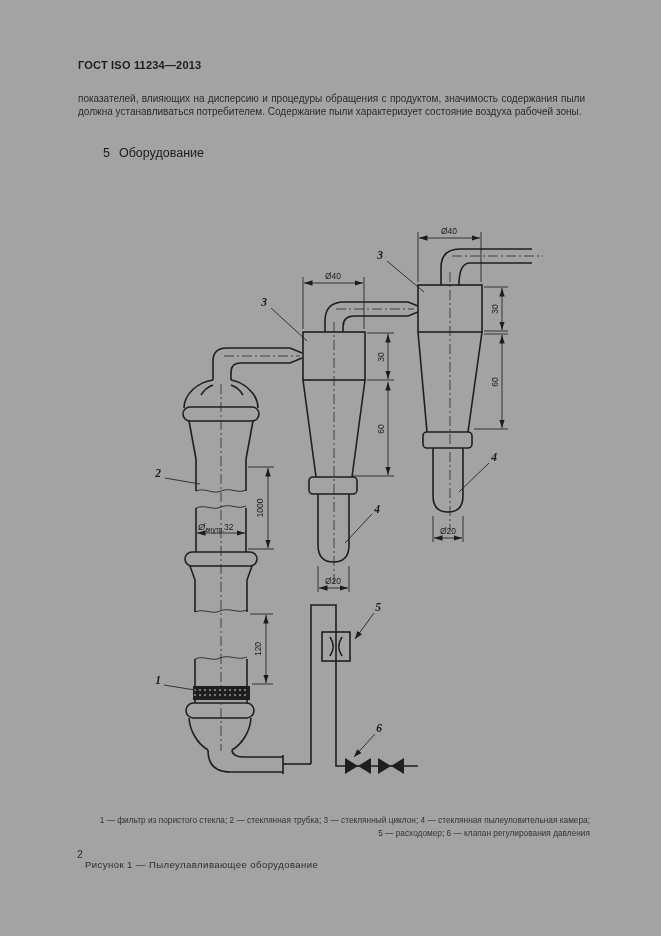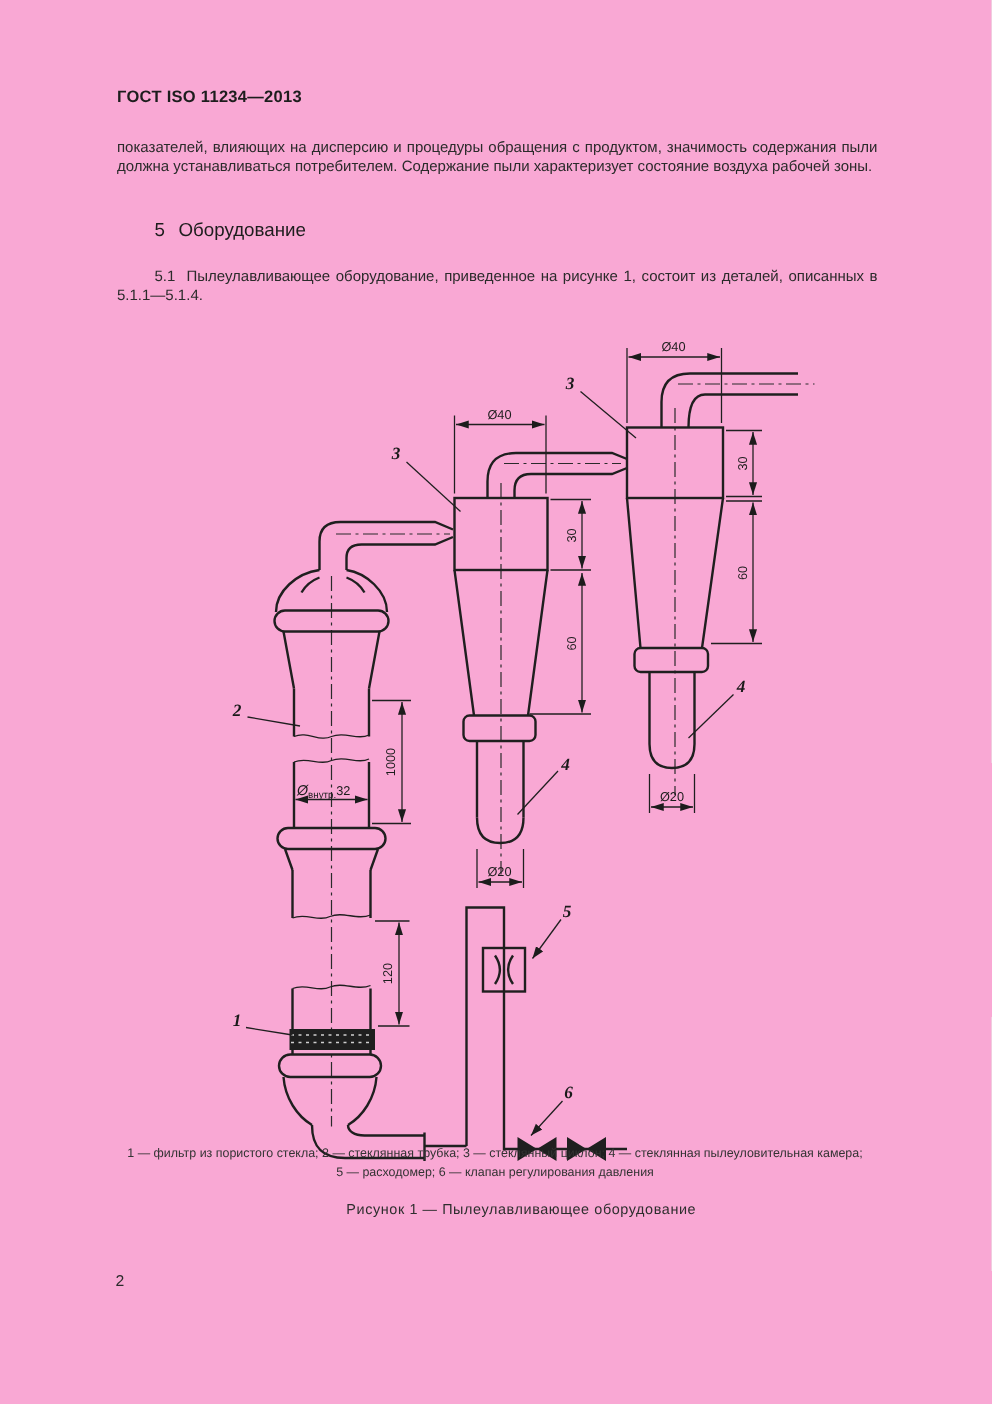--- a/index.html
+++ b/index.html
@@ -1,26 +1,26 @@
 <!DOCTYPE html>
 <html><head>
 <meta charset="utf-8">
 <style>
   html,body{margin:0;padding:0;background:#e8e8e8;}
-  .page{position:relative;width:661px;height:936px;background:#f9a8d4;overflow:hidden;
+  .page{position:relative;width:661px;height:936px;background:#a3a3a3;overflow:hidden;
         font-family:"Liberation Sans",sans-serif;color:#262626;}
   .abs{position:absolute;}
   .header{left:78px;top:59px;font-size:11px;font-weight:bold;letter-spacing:.2px;color:#1d1d1d;}
   .para{left:78px;width:507px;font-size:10px;line-height:13.4px;text-align:justify;color:#2b2b2b;margin:0;}
   .p1{top:92px;}
   .p2{top:178px;text-indent:25px;}
   .heading{left:103px;top:146px;font-size:12.5px;font-weight:normal;color:#1d1d1d;}
   .heading .num{margin-right:9px;}
-  .legend{left:70px;top:762px;width:520px;text-align:center;font-size:8.3px;line-height:12.5px;color:#333;}
-  .caption{left:85px;top:801px;width:525px;text-align:center;font-size:9.6px;letter-spacing:.4px;color:#2e2e2e;}
+  .legend{left:70px;top:814px;width:520px;text-align:right;font-size:8.3px;line-height:12.5px;color:#333;}
+  .caption{left:85px;top:859px;width:525px;text-align:left;font-size:9.6px;letter-spacing:.4px;color:#2e2e2e;}
   .pagenum{left:77px;top:848px;font-size:10.5px;color:#2b2b2b;}
   svg{position:absolute;left:0;top:0;}
   .app{stroke:#1f1f1f;stroke-width:1.6;fill:none;}
   .thin{stroke:#1f1f1f;stroke-width:.85;fill:none;}
   .cl{stroke:#2a2a2a;stroke-width:.8;fill:none;stroke-dasharray:10 3 2 3;}
   .dimtxt{font-family:"Liberation Sans",sans-serif;font-size:8.5px;fill:#1c1c1c;}
   .lbl{font-family:"Liberation Serif",serif;font-style:italic;font-weight:bold;font-size:11.5px;fill:#1a1a1a;}
   .fillb{fill:#1f1f1f;stroke:none;}
 </style>
 </head>
@@ -29,21 +29,20 @@
 <div class="page">
 
   <div class="abs header">ГОСТ ISO 11234—2013</div>
 
   <p class="abs para p1">показателей, влияющих на дисперсию и процедуры обращения с продуктом, значимость содержания пыли должна устанавливаться потребителем. Содержание пыли характеризует состояние воздуха рабочей зоны.</p>
 
   <div class="abs heading">
     <span class="num">5</span><span>Оборудование</span>
   </div>
 
-  <p class="abs para p2">5.1&nbsp;&nbsp;Пылеулавливающее оборудование, приведенное на рисунке 1, состоит из деталей, описанных в 5.1.1—5.1.4.</p>
 
   <svg width="661" height="936" viewBox="0 0 661 936">
     <defs>
       <marker id="dimarr" markerWidth="10" markerHeight="8" refX="8.5" refY="3.5" orient="auto-start-reverse" markerUnits="userSpaceOnUse">
         <path d="M0,.8 L8.5,3.5 L0,6.2 Z" fill="#1c1c1c"></path>
       </marker>
       <marker id="ldarr" markerWidth="10" markerHeight="8" refX="8" refY="3.5" orient="auto" markerUnits="userSpaceOnUse">
         <path d="M0,.6 L8,3.5 L0,6.4 Z" fill="#1c1c1c"></path>
       </marker>
     </defs>

